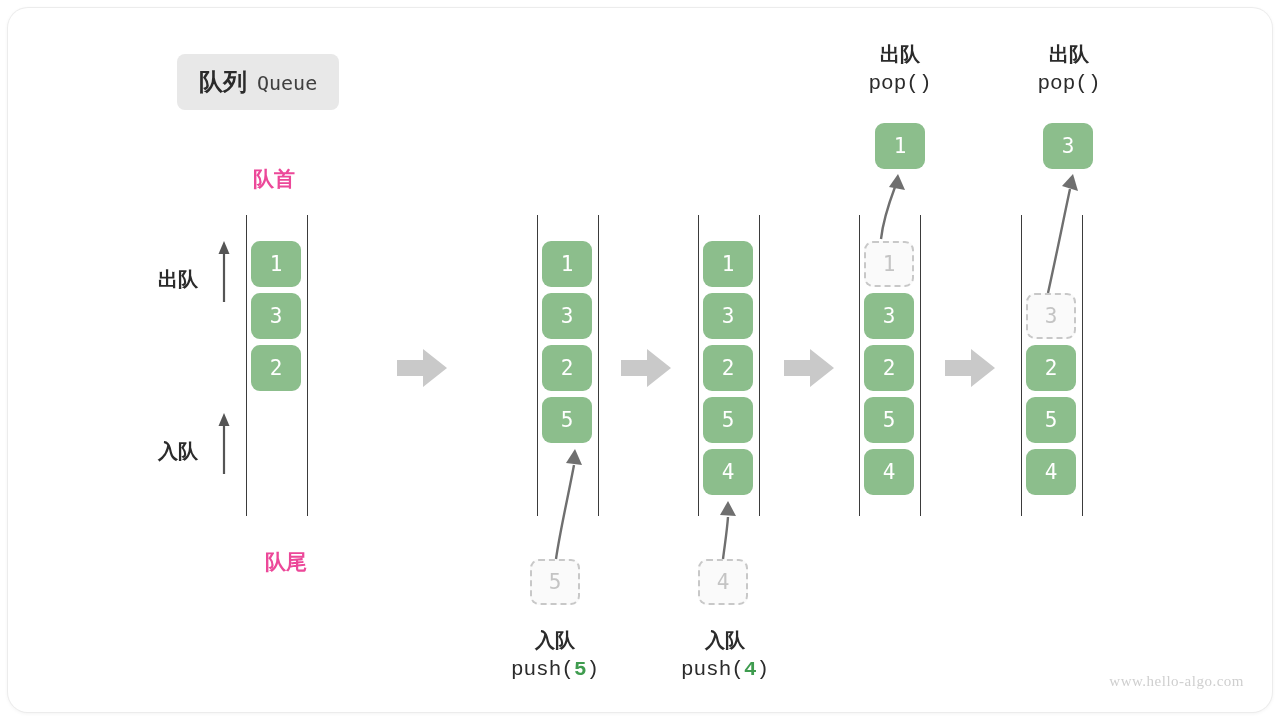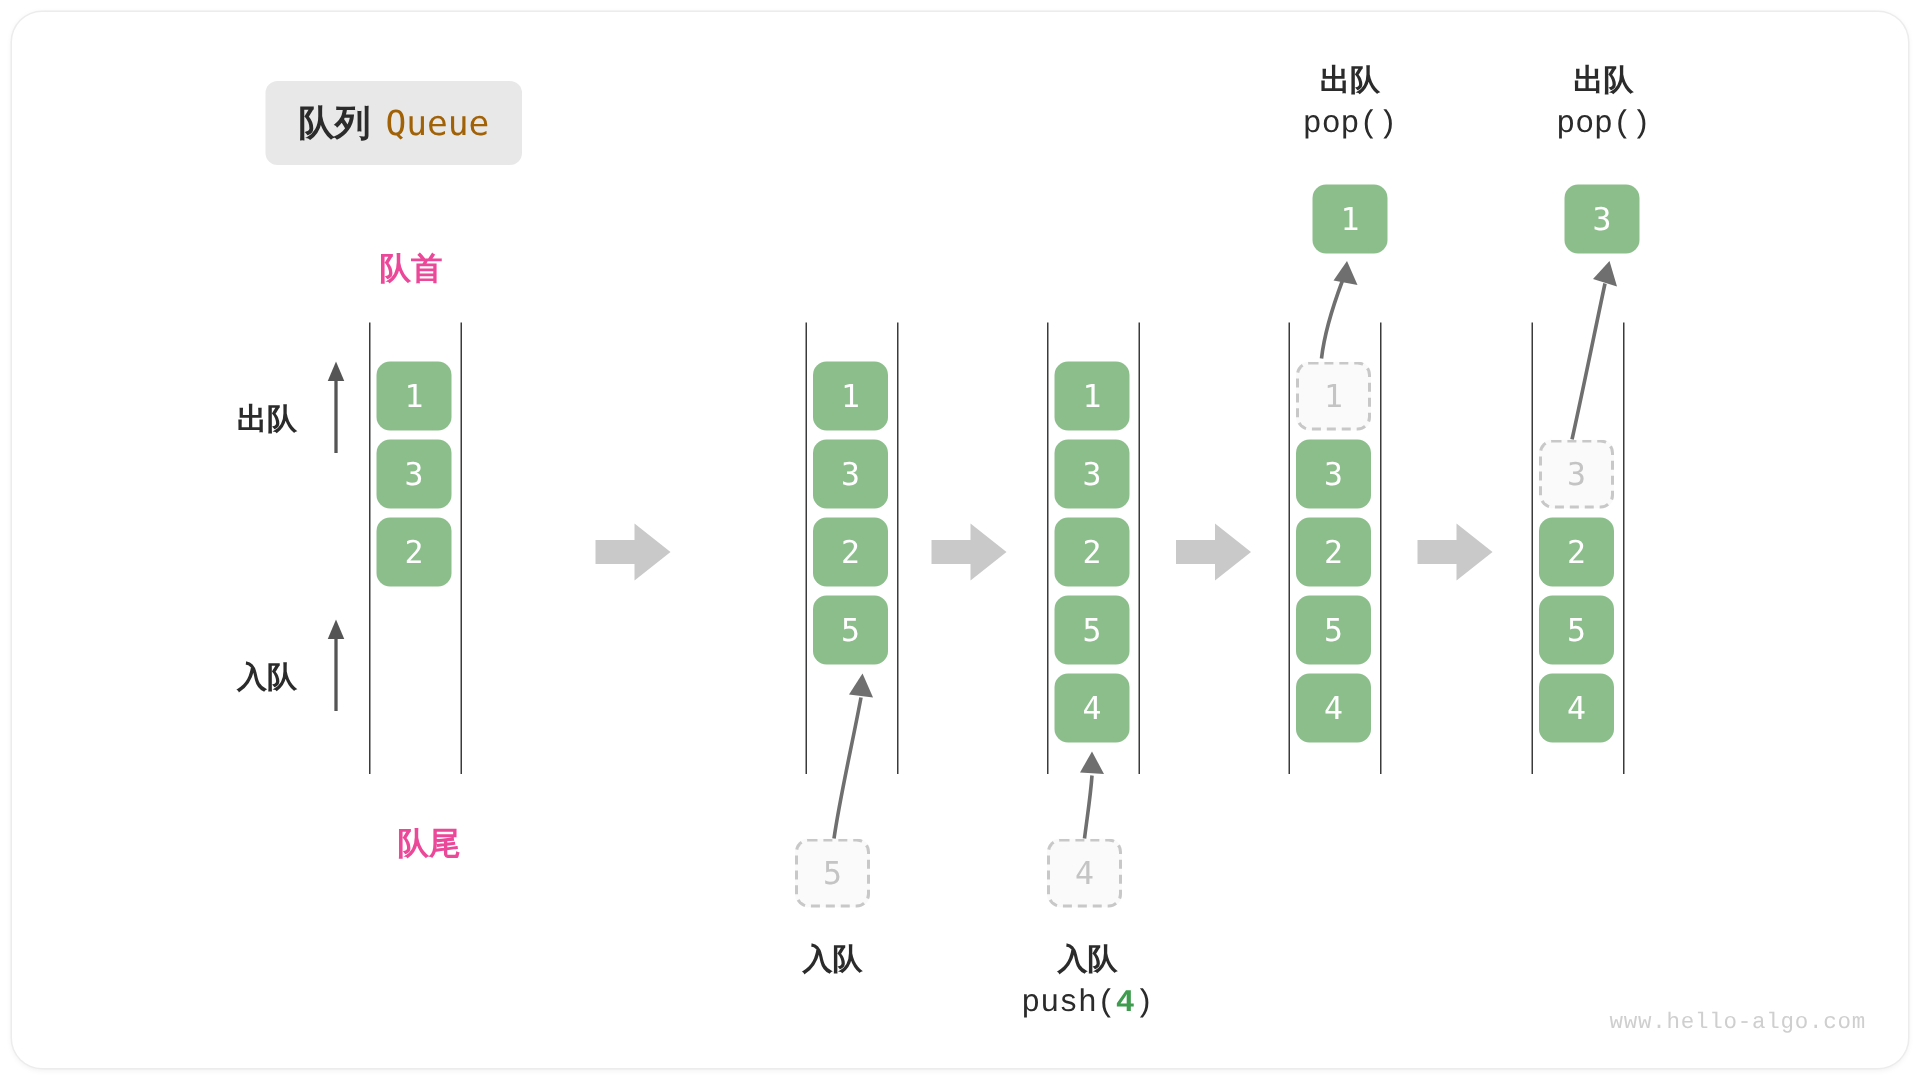--- a/index.html
+++ b/index.html
@@ -39,22 +39,22 @@
     gap: 10px;
     white-space: nowrap;
   }
   #title-badge .zh {
     font-size: 24px;
     font-weight: bold;
     color: #2b2b2b;
   }
   #title-badge .en {
     font-family: "DejaVu Sans Mono", monospace;
-    font-size: 23px;
-    color: #a16207;
+    font-size: 20px;
+    color: #404040;
   }
 
   
   .head-label {
     font-size: 21px;
     font-weight: bold;
     color: #ec4899;
     text-align: center;
     white-space: nowrap;
   }
@@ -106,21 +106,21 @@
   }
   .cell.ghost {
     background: #fafafa;
     border: 2px dashed #c8c8c8;
     color: #c4c4c4;
   }
 
   .watermark {
     right: 28px;
     bottom: 22px;
-    font-family: Liberation Mono, monospace;
+    font-family: Liberation Serif, serif;
     font-size: 15px;
     color: #cfcfcf;
     letter-spacing: 0.5px;
   }
 
   svg { overflow: visible; }
 </style>
 </head>
 <body>
 
@@ -167,20 +167,21 @@
     <div class="cell" style="margin-top:6px;">2</div>
     <div class="cell" style="margin-top:6px;">5</div>
   </div>
   <div class="abs cell ghost" style="left:522px; top:551px;">5</div>
   <svg class="abs" style="left:530px; top:437px;" width="60" height="116">
     <path d="M18,114 C22,86 30,52 36,20" stroke="#6f6f6f" stroke-width="2.4" fill="none"></path>
     <polygon points="37,4 28,18 44,20" fill="#6f6f6f"></polygon>
   </svg>
   <div class="abs op-label" style="left:447px; top:618px; width:200px;">
     <span class="zh">入队</span>
+    <span class="code"><span>push(</span><span class="arg">5</span><span>)</span></span>
   </div>
 
   <svg class="abs" style="left:613px; top:341px;" width="52" height="40">
     <polygon points="0,11 26,11 26,0 50,19 26,38 26,27 0,27" fill="#c9c9c9"></polygon>
   </svg>
 
   <div class="abs rail" style="left:690px; top:207px; height:301px;"></div>
   <div class="abs rail" style="left:751px; top:207px; height:301px;"></div>
   <div class="abs" style="left:695px; top:233px;">
     <div class="cell">1</div>

